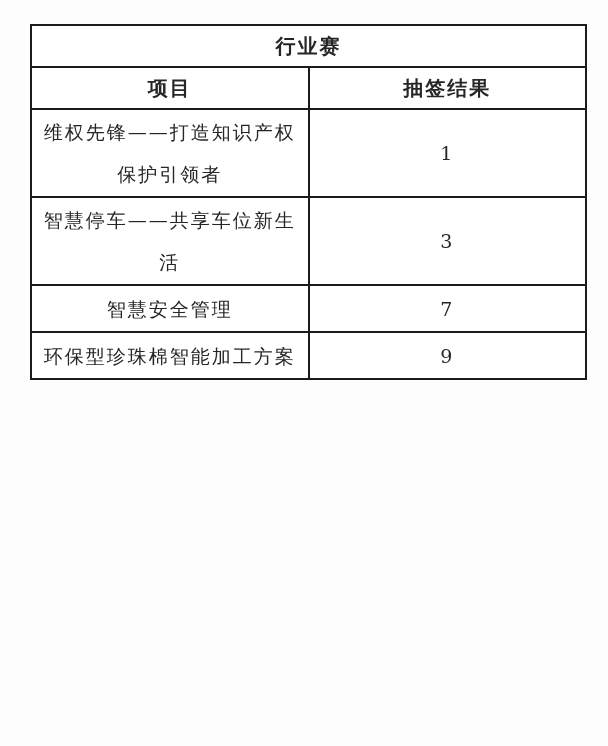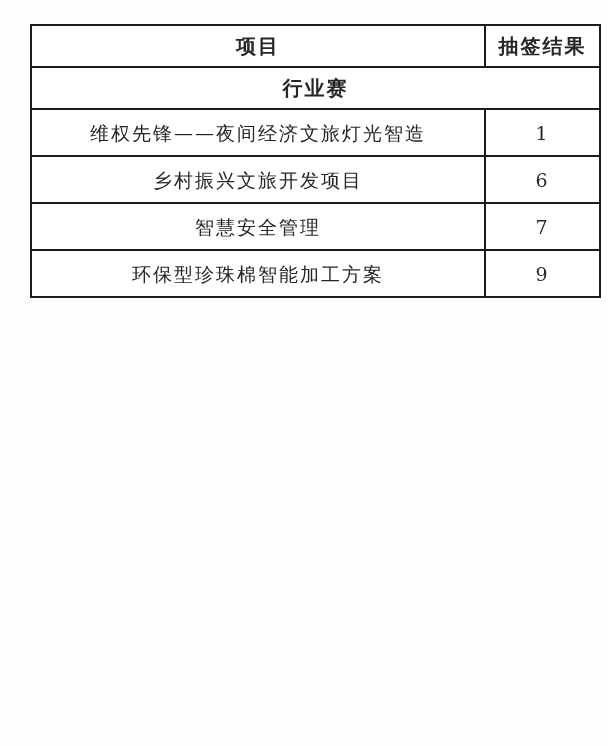--- a/index.html
+++ b/index.html
@@ -52,35 +52,35 @@
     letter-spacing: 0;
     font-size: 20px;
   }
 </style>
 </head>
 <body>
 
 <table class="draw-table">
   <thead>
     <tr>
+      <th colspan="2">行业赛</th>
+    </tr>
+    <tr>
       <th class="col-project">项目</th>
       <th class="col-result">抽签结果</th>
-    </tr>
-    <tr>
-      <th colspan="2">行业赛</th>
     </tr>
   </thead>
   <tbody>
       <tr>
-        <td class="project-cell">维权先锋——夜间经济文旅灯光智造</td>
+        <td class="project-cell">维权先锋——打造知识产权保护引领者</td>
         <td class="result-cell">1</td>
       </tr>
       <tr>
-        <td class="project-cell">乡村振兴文旅开发项目</td>
-        <td class="result-cell">6</td>
+        <td class="project-cell">智慧停车——共享车位新生活</td>
+        <td class="result-cell">3</td>
       </tr>
       <tr>
         <td class="project-cell">智慧安全管理</td>
         <td class="result-cell">7</td>
       </tr>
       <tr>
         <td class="project-cell">环保型珍珠棉智能加工方案</td>
         <td class="result-cell">9</td>
       </tr>
     </tbody>

